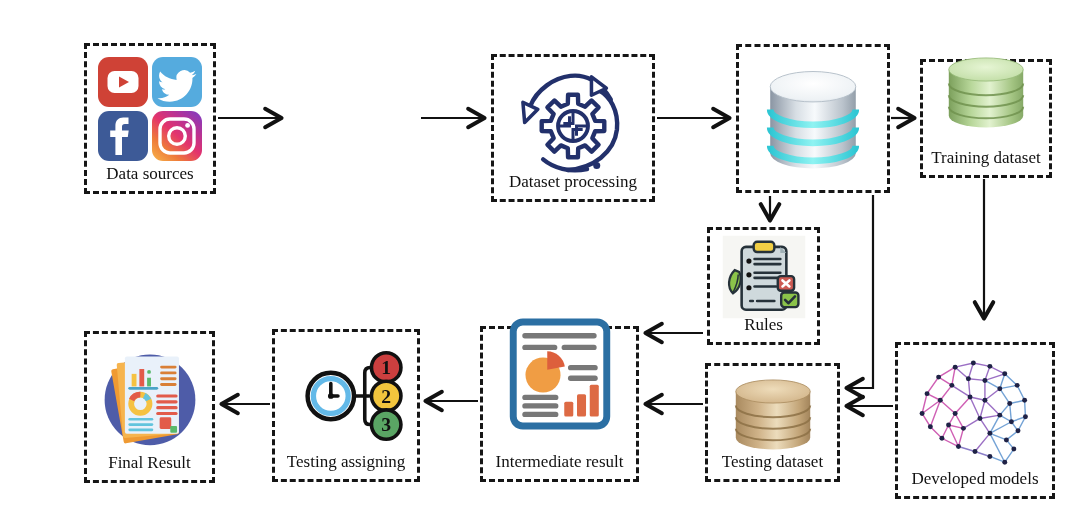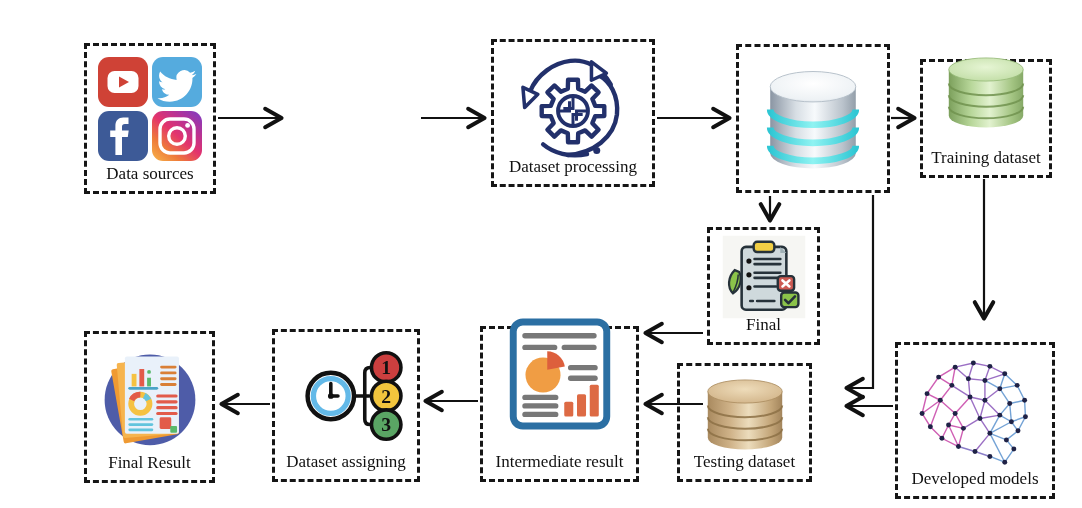--- a/index.html
+++ b/index.html
@@ -72,21 +72,21 @@
           <rect x="8" y="8" width="34" height="34" rx="10" fill="none" stroke="#fff" stroke-width="3.4"></rect>
           <circle cx="25" cy="25" r="8.3" fill="none" stroke="#fff" stroke-width="3.4"></circle>
           <circle cx="35.6" cy="14.4" r="2.4" fill="#fff"></circle>
         </g>
       </svg>
     </div>
     <div class="node-label">Data sources</div>
   </div>
 
 
-  <div class="node" style="left:469px;top:39px;width:164px;height:148px;align-items:center;">
+  <div class="node" style="left:469px;top:54px;width:164px;height:148px;align-items:center;">
     <div class="icon-wrap">
       <svg width="142" height="116" viewBox="0 0 144 132">
         <g stroke="#22306b" stroke-width="5" fill="none" stroke-linecap="round">
           <path d="M115,44 C103,22 85,15 69,17 C51,19 31,32 23,52"></path>
           <path d="M66,124 C95,122 119,104 122,78 C124,56 114,40 101,33"></path>
           <path d="M38,112 C50,122 68,127 88,123"></path>
         </g>
         <g fill="#fff" stroke="#22306b" stroke-width="4" stroke-linejoin="round">
           <path d="M32,55 L15,47 L17,70 Z"></path>
           <path d="M110,31 L93,39 L93,18 Z"></path>
@@ -185,21 +185,21 @@
           <circle cx="32.5" cy="31.5" r="3"></circle>
             <circle cx="32.5" cy="47.5" r="3"></circle>
             <circle cx="32.5" cy="62.5" r="3"></circle>
         </g>
         <rect x="66" y="49" width="19" height="17" rx="3.5" fill="#cd5a52" stroke="#26323a" stroke-width="2.8"></rect>
         <path d="M71.5,54 L79.5,61 M79.5,54 L71.5,61" stroke="#fff" stroke-width="3" stroke-linecap="round"></path>
         <rect x="70" y="68" width="20" height="17" rx="3.5" fill="#8bc34a" stroke="#26323a" stroke-width="2.8"></rect>
         <path d="M74.5,76.5 L78.5,80.5 L86,72.5" fill="none" stroke="#26323a" stroke-width="3" stroke-linecap="round" stroke-linejoin="round"></path>
       </svg>
     </div>
-    <div class="node-label">Final</div>
+    <div class="node-label">Rules</div>
   </div>
 
   <div class="node" style="left:873px;top:342px;width:160px;height:157px;">
     <div class="icon-wrap">
       <svg width="138" height="124" viewBox="0 0 160 150">
         <g fill="none" stroke-width="1.7">
           <polyline points="60,118 40,108 26,94 16,78 22,54 36,34 56,22" stroke="#cf5fb4"></polyline>
           <polyline points="56,22 78,17 98,21 116,30" stroke="#9b6fc4"></polyline>
           <polyline points="116,30 131,44 140,62 141,82 132,99 118,110 127,121 116,137 98,130" stroke="#74a3d6"></polyline>
           <polyline points="98,130 80,124 60,118" stroke="#8b7ec8"></polyline>
@@ -289,21 +289,21 @@
           <circle cx="86" cy="84" r="3"></circle>
             <circle cx="98" cy="102" r="3"></circle>
             <circle cx="48" cy="92" r="3"></circle>
           <circle cx="124" cy="88" r="3"></circle>
         </g>
       </svg>
     </div>
     <div class="node-label">Developed models</div>
   </div>
 
-  <div class="node" style="left:655px;top:363px;width:135px;height:119px;justify-content:space-between;">
+  <div class="node" style="left:683px;top:363px;width:135px;height:119px;justify-content:space-between;">
     <div class="icon-wrap">
       <svg width="102" height="86" viewBox="0 0 120 104">
         <defs>
           <linearGradient id="tanBody" x1="0" y1="0" x2="1" y2="0">
             <stop offset="0" stop-color="#a98a5f"></stop>
               <stop offset="0.3" stop-color="#cfb288"></stop>
             <stop offset="0.55" stop-color="#ecdcbc"></stop>
               <stop offset="0.85" stop-color="#c3a578"></stop>
             <stop offset="1" stop-color="#a3855c"></stop>
           </linearGradient>
@@ -370,21 +370,21 @@
         <g>
           <circle cx="120" cy="62" r="16.5" fill="#f2c53d" stroke="#111" stroke-width="4"></circle>
           <text x="120" y="69.5" text-anchor="middle" font-family="Liberation Serif,serif" font-size="22" font-weight="bold" fill="#111">2</text>
         </g>
         <g>
           <circle cx="120" cy="94" r="16.5" fill="#5aa564" stroke="#111" stroke-width="4"></circle>
           <text x="120" y="101.5" text-anchor="middle" font-family="Liberation Serif,serif" font-size="22" font-weight="bold" fill="#111">3</text>
         </g>
       </svg>
     </div>
-    <div class="node-label">Dataset assigning</div>
+    <div class="node-label">Testing assigning</div>
   </div>
 
   <div class="node" style="left:62px;top:331px;width:131px;height:152px;justify-content:flex-end;">
     <div class="icon-wrap">
       <svg width="112" height="112" viewBox="0 0 116 116">
         <circle cx="58" cy="60" r="47" fill="#4e5ca8"></circle>
         <g transform="rotate(-10 58 62)">
             <rect x="24" y="22" width="58" height="78" rx="2" fill="#ef9a33"></rect>
           </g>
         <g transform="rotate(-5 58 62)">

